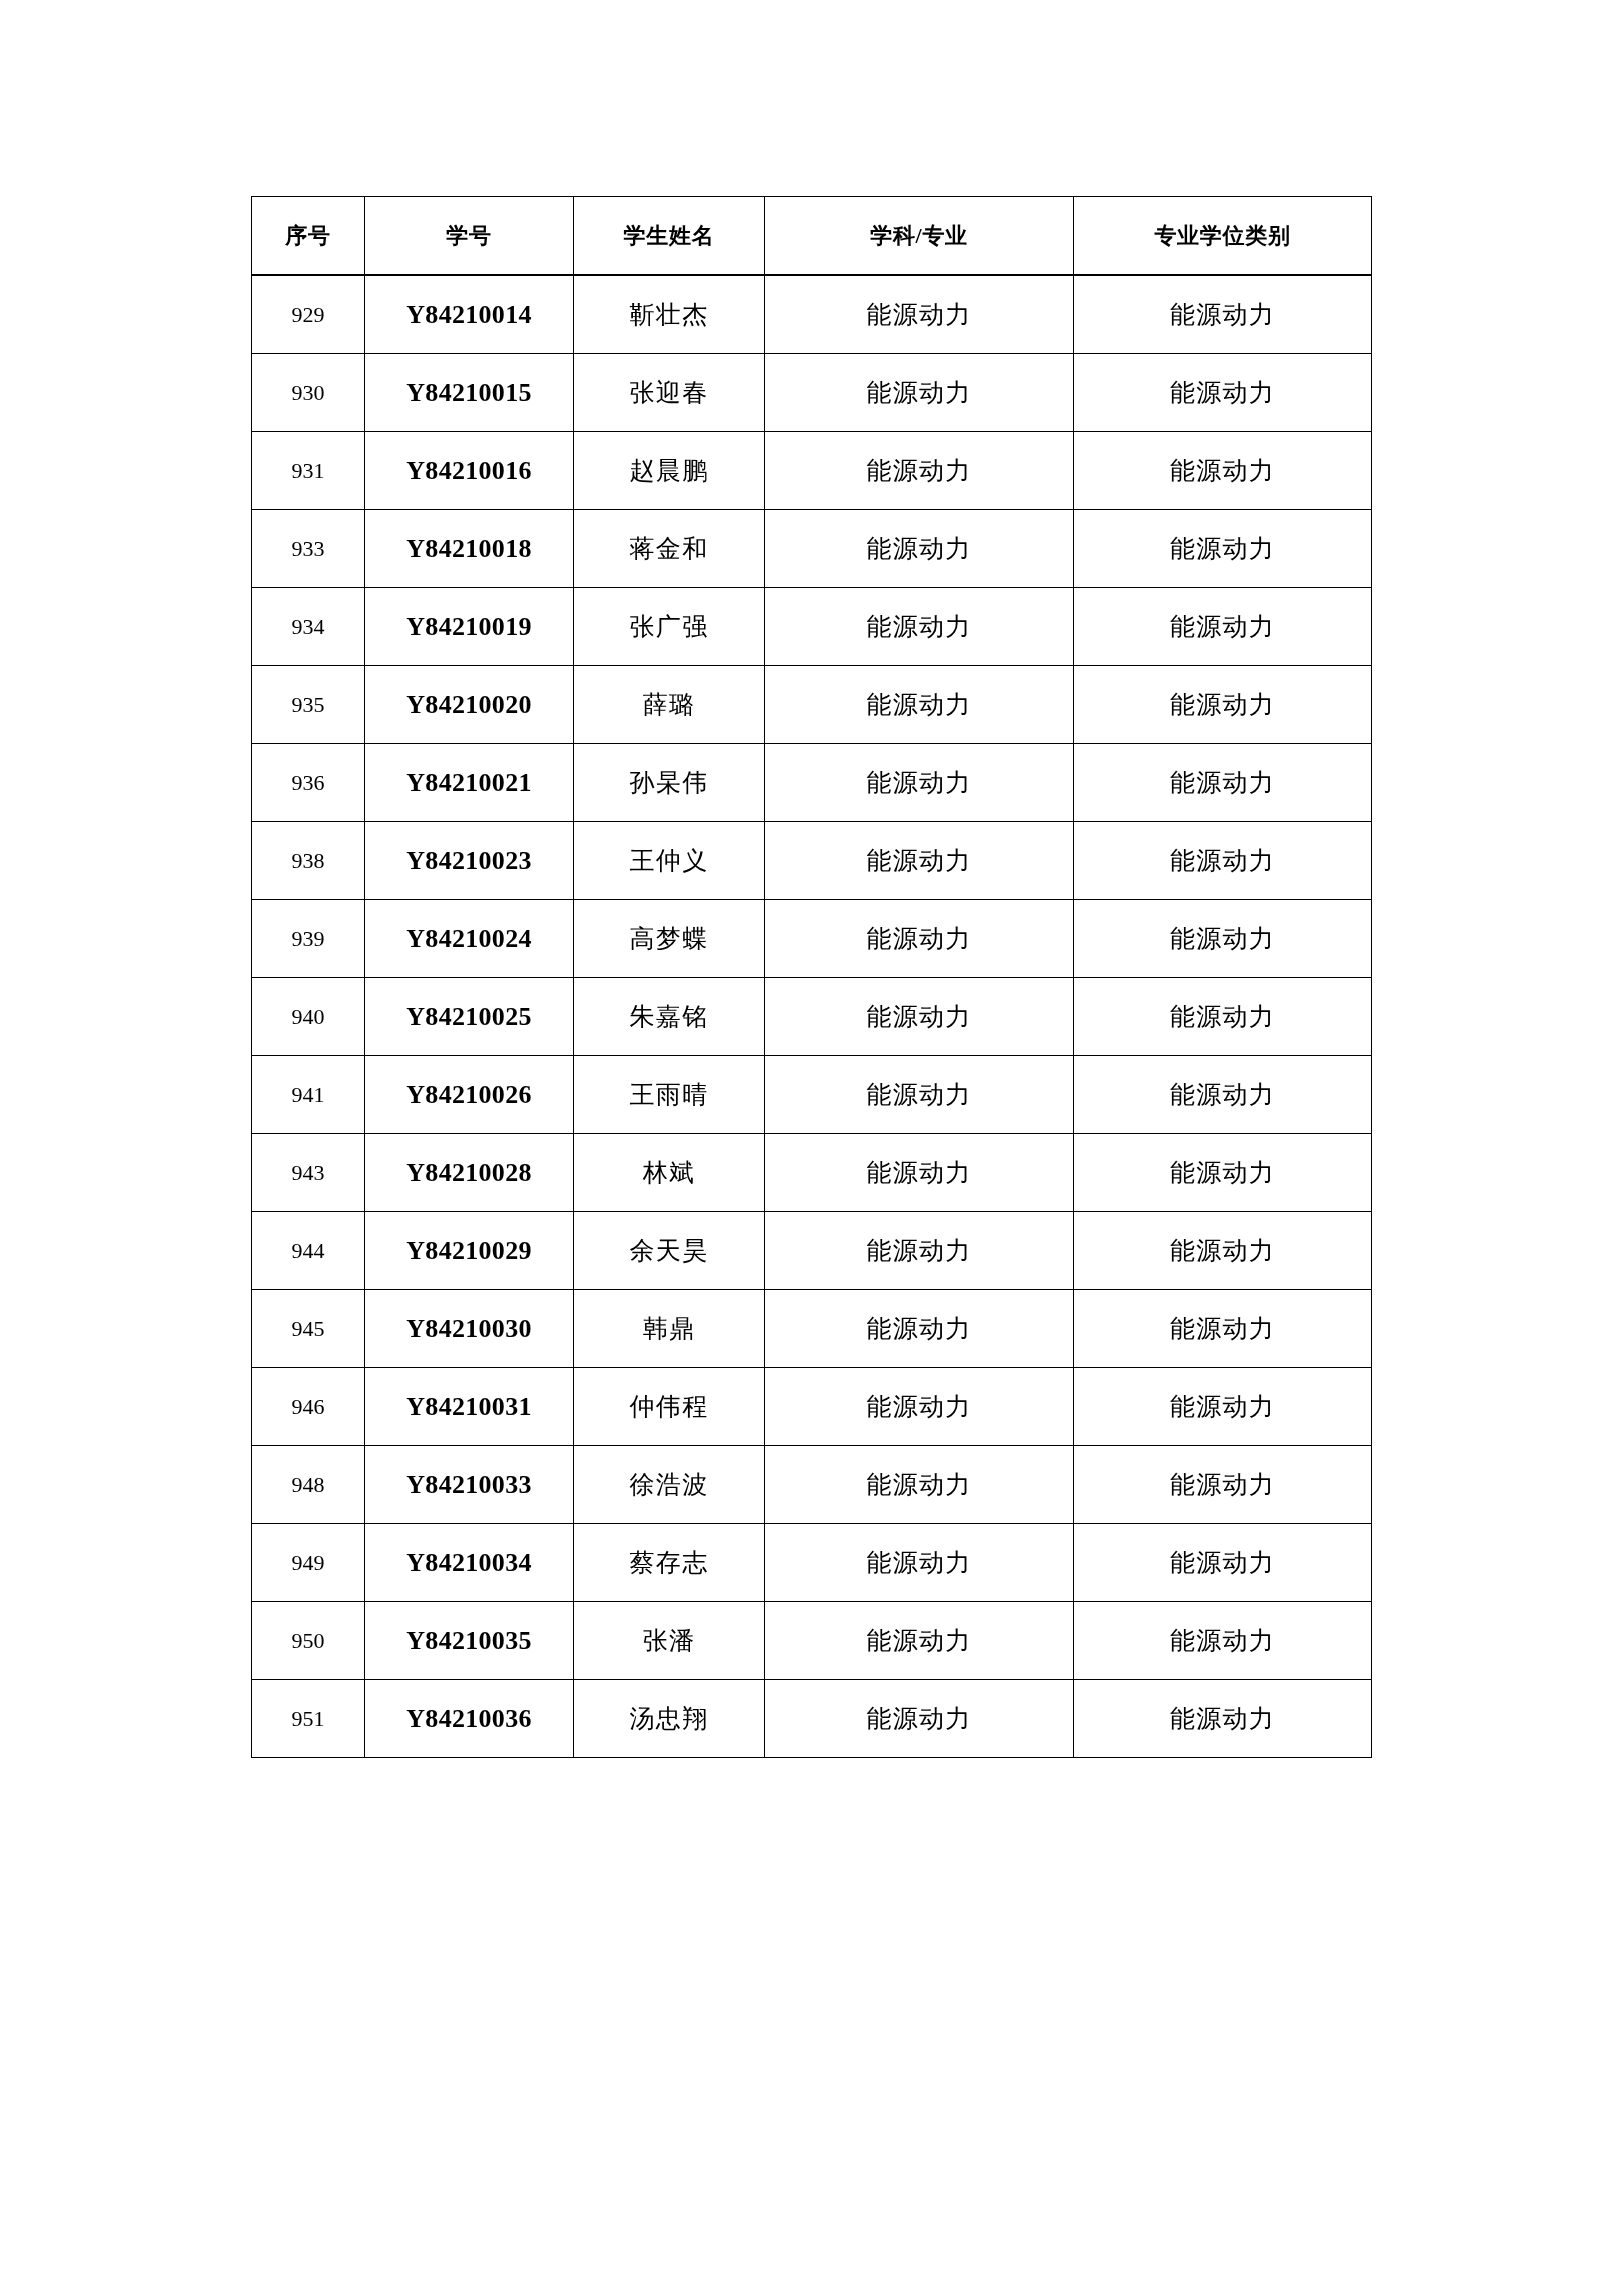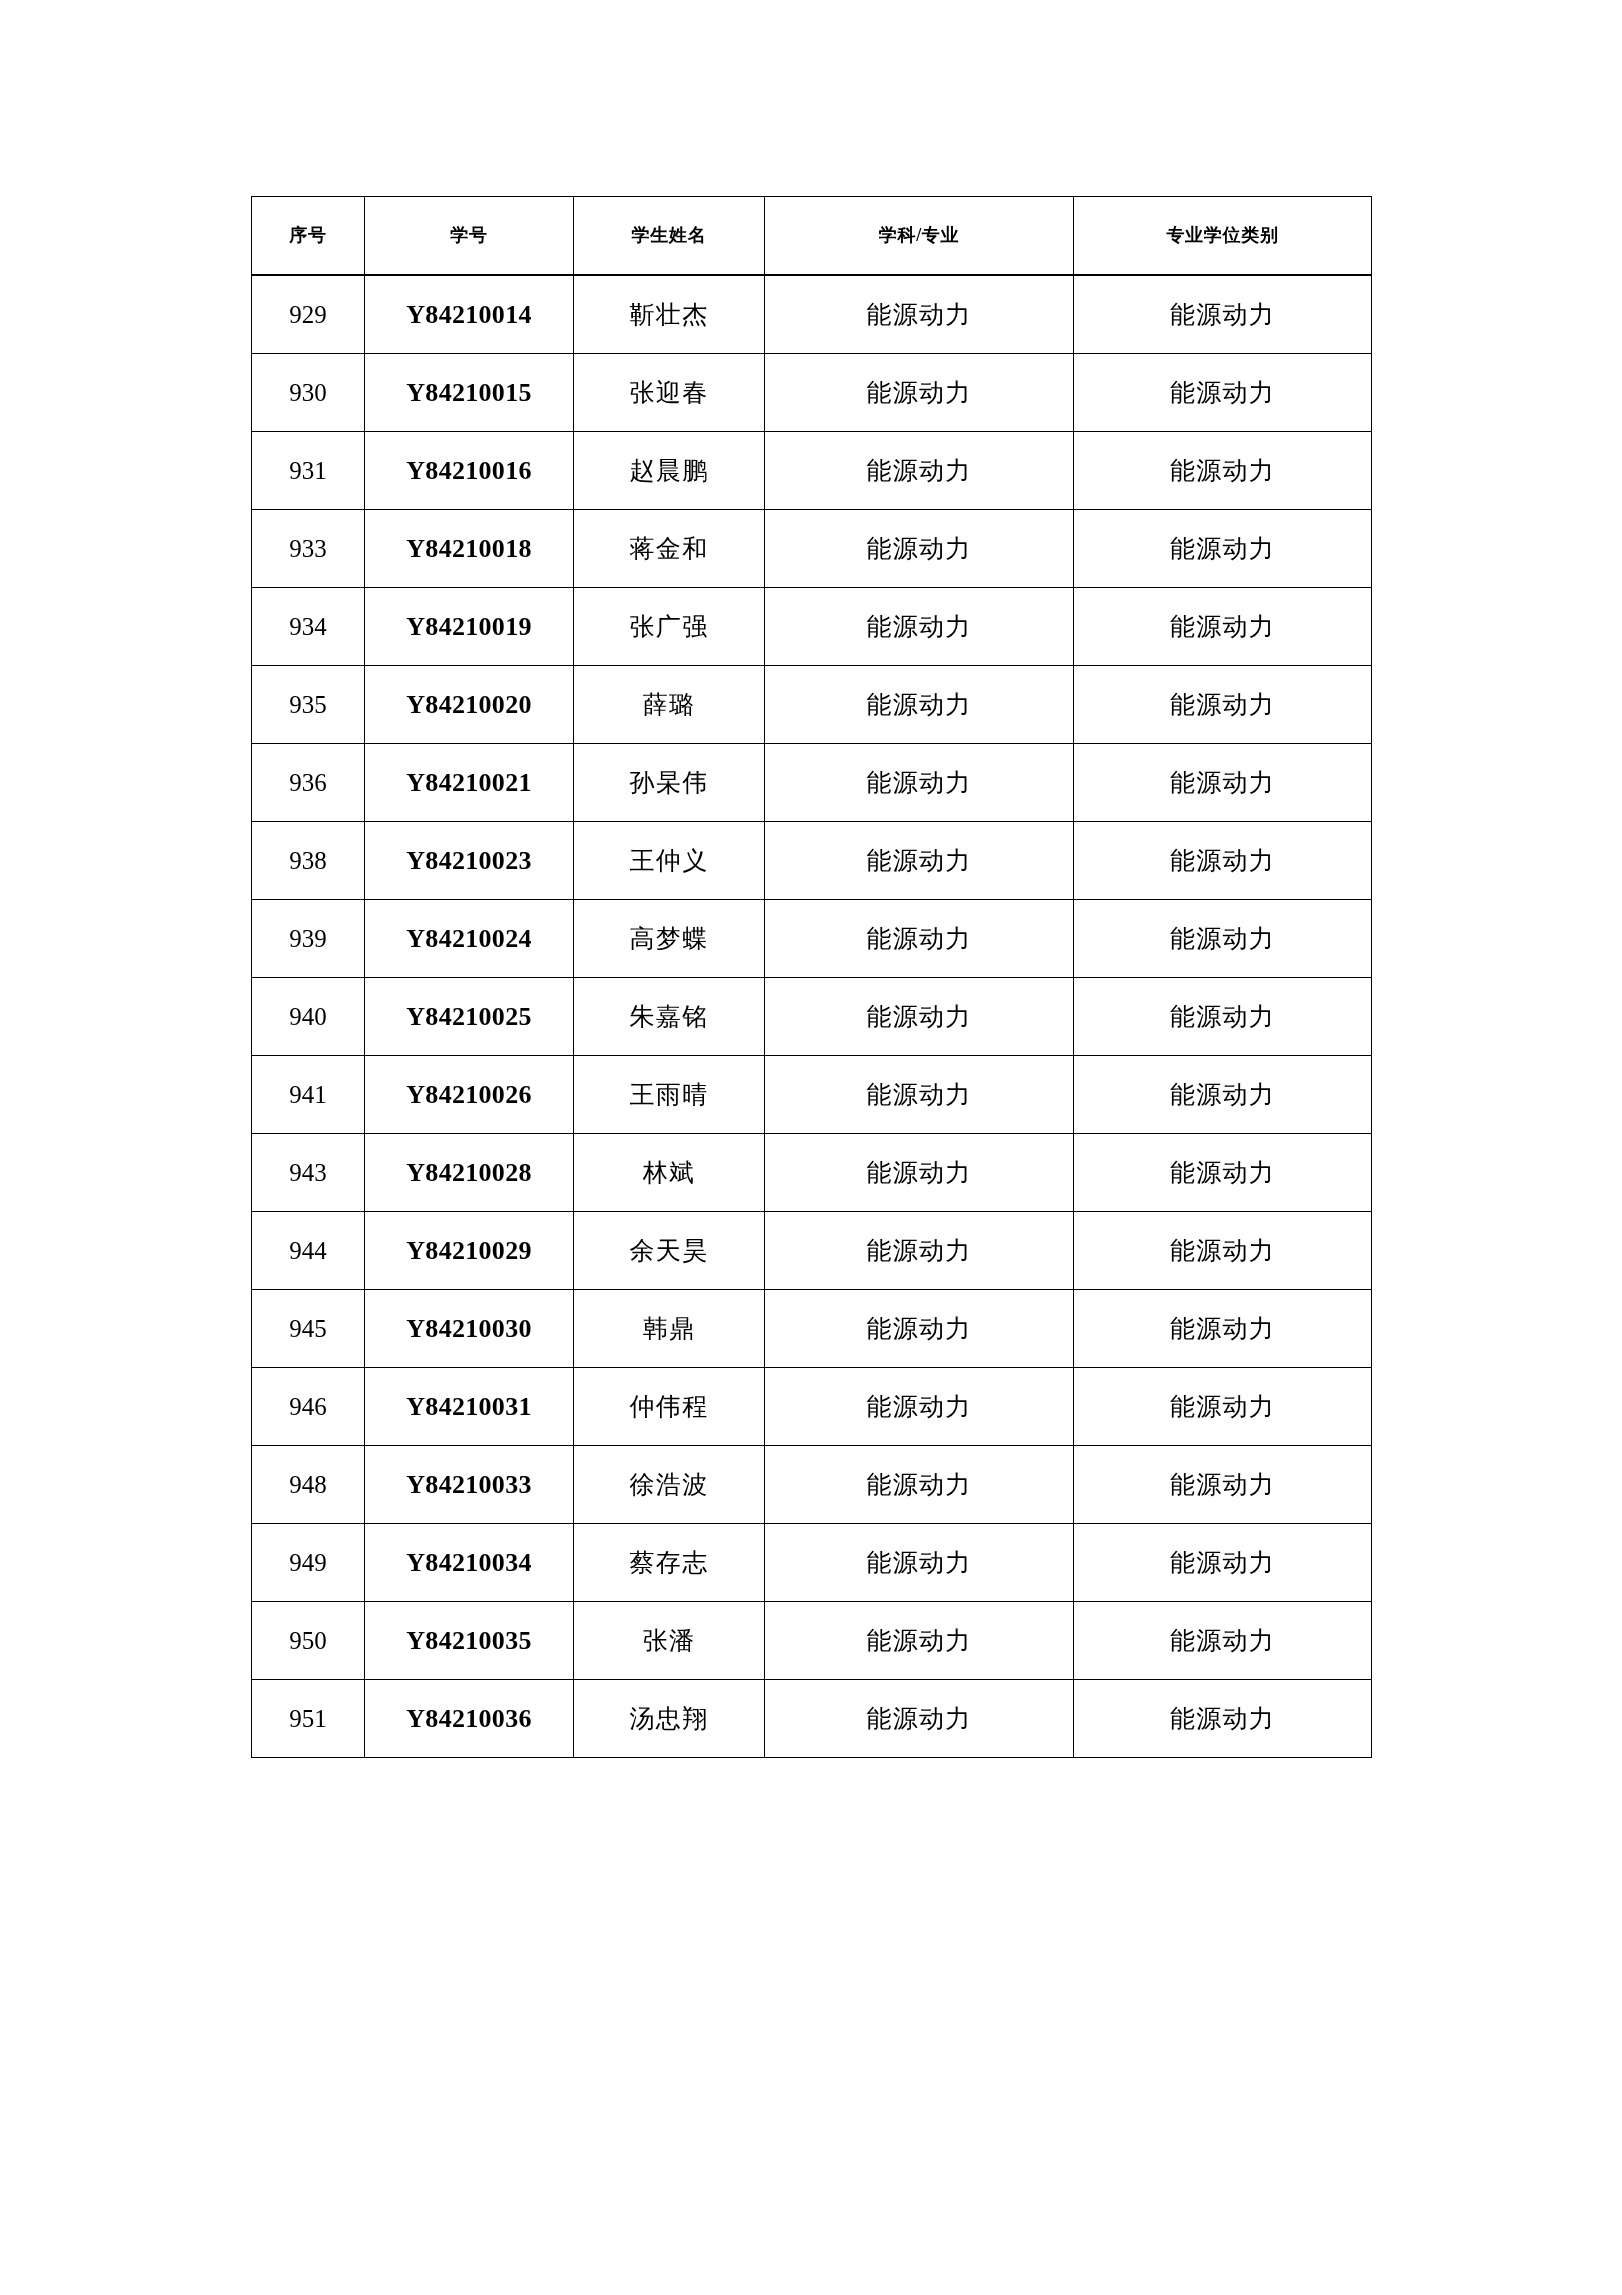--- a/index.html
+++ b/index.html
@@ -49,29 +49,29 @@
     padding: 0;
     height: 77px;
     line-height: 77px;
     white-space: nowrap;
     overflow: hidden;
   }
   table.roster thead th {
     height: 77px;
     line-height: 77px;
     font-weight: bold;
-    font-size: 18px;
+    font-size: 22px;
     border-bottom-width: 2px;
   }
   table.roster thead th.hdr-cn {
     font-family: "Liberation Serif", "DejaVu Serif", serif;
     letter-spacing: 0.7px;
   }
   td.cell-seq {
-    font-size: 25px;
+    font-size: 22px;
     font-family: "Liberation Serif", "DejaVu Serif", serif;
   }
   td.cell-sid {
     font-size: 26px;
     font-weight: bold;
     font-family: "Liberation Serif", "DejaVu Serif", serif;
     letter-spacing: 0.3px;
   }
   td.cell-name,
   td.cell-major,

